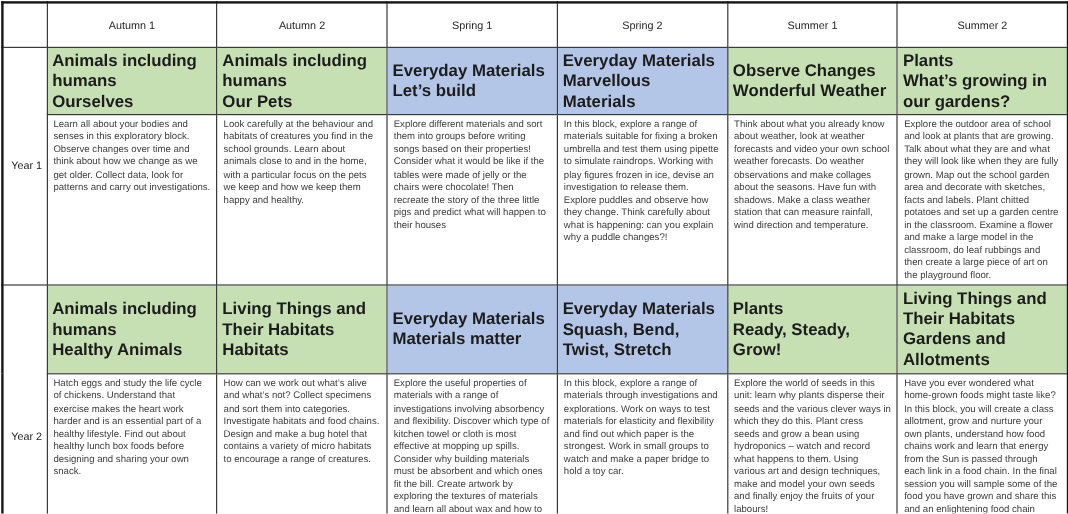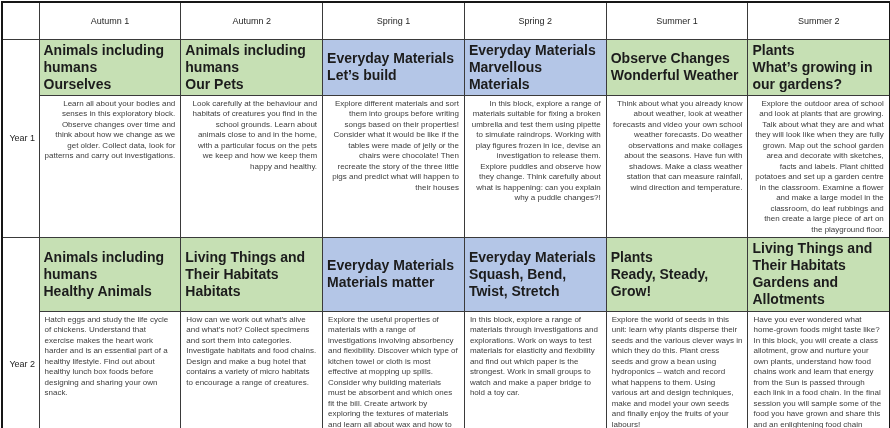--- a/index.html
+++ b/index.html
@@ -21,21 +21,21 @@
     padding: 2px 5px 2px 5px;
     vertical-align: top;
     overflow: hidden;
     color: #3b3b3b;
   }
   col.year-col   { width: 37px; }
   col.season-col { width: 141.8px; }
 
   tr.header-row     { height: 37px; }
   tr.topic-row-y1   { height: 33px; }
-  tr.body-row-y1    { height: 126px; text-align: right; }
+  tr.body-row-y1    { height: 126px; }
   tr.topic-row-y2   { height: 34px; }
   tr.body-row-y2    { height: 179px; }
 
   td.corner { background: #ffffff; }
   td.season {
     text-align: center;
     vertical-align: middle;
     font-size: 9px;
     color: #262626;
     padding: 2px;

